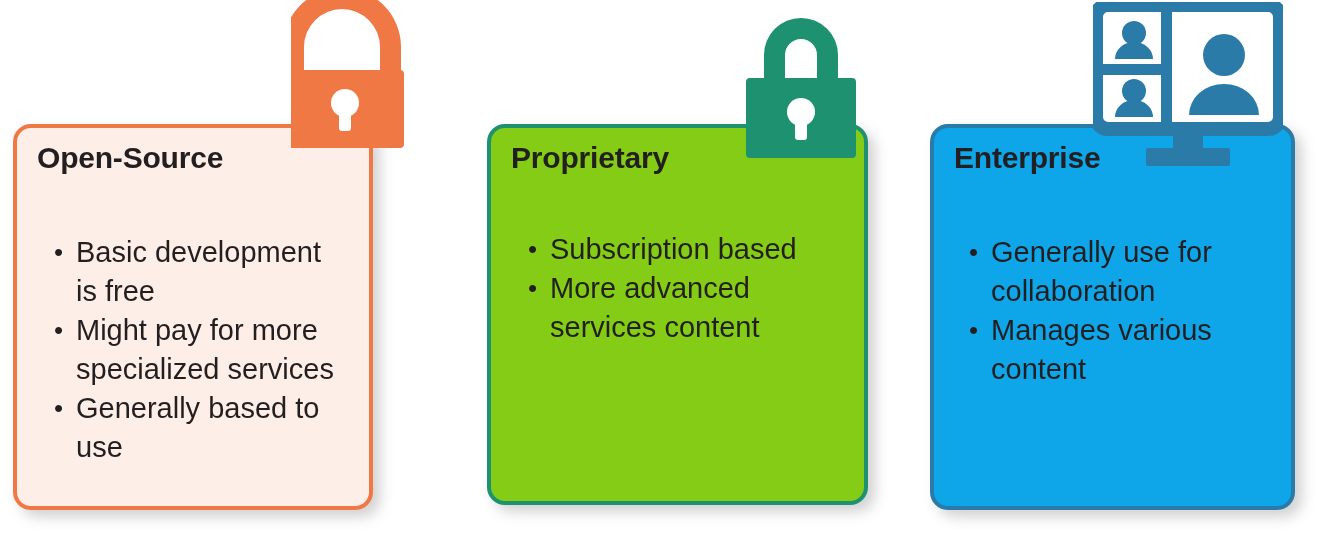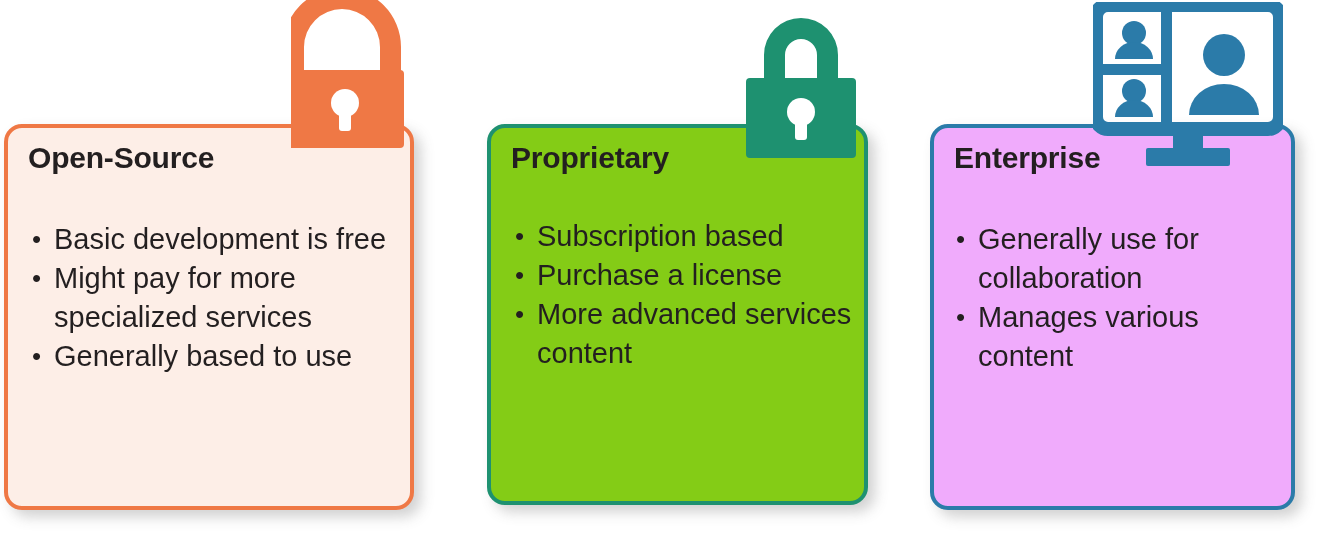--- a/index.html
+++ b/index.html
@@ -24,21 +24,21 @@
   
   .card {
     position: absolute;
     box-sizing: border-box;
     border-radius: 18px;
     border-style: solid;
     border-width: 4px;
     box-shadow: 7px 7px 13px rgba(80, 80, 80, 0.26);
   }
 
-  .card-open    { left: 4px;  top: 124px; width: 410px; height: 386px; }
+  .card-open    { left: 13px;  top: 124px; width: 360px; height: 386px; }
   .card-prop    { left: 487px; top: 124px; width: 381px; height: 381px; }
   .card-ent     { left: 930px; top: 124px; width: 365px; height: 386px; }
 
   .card-inner {
     position: relative;
     height: 100%;
     padding: 0;
   }
 
   
@@ -53,21 +53,21 @@
   .card-open .card-title { left: 20px; top: 13px; }
   .card-prop .card-title { left: 20px; top: 13px; }
   .card-ent  .card-title { left: 20px; top: 13px; }
 
   
   .bullets {
     position: absolute;
     left: 16px;
     right: 8px;
     top: 80px;
-    margin: 4px;
+    margin: 17px;
     padding: 0;
     list-style: none;
   }
   .bullet-item {
     position: relative;
     padding-left: 24px;
     font-size: 29px;
     line-height: 39px;
     color: #231f20;
     margin-bottom: 0px;
@@ -110,27 +110,26 @@
         <li class="bullet-item">Generally based to use</li>
       </ul>
     </div>
   </div>
 
   <div class="card card-prop" style="background:#84cc16; border-color:#1E9170;">
     <div class="card-inner">
       <div class="card-title">Proprietary</div>
       <ul class="bullets">
         <li class="bullet-item">Subscription based</li>
-        <li class="bullet-item">Purchase a license</li>
         <li class="bullet-item">More advanced services content</li>
       </ul>
     </div>
   </div>
 
-  <div class="card card-ent" style="background:#f0abfc; border-color:#2B7BA9;">
+  <div class="card card-ent" style="background:#0ea5e9; border-color:#2B7BA9;">
     <div class="card-inner">
       <div class="card-title">Enterprise</div>
       <ul class="bullets">
         <li class="bullet-item">Generally use for collaboration</li>
         <li class="bullet-item">Manages various content</li>
       </ul>
     </div>
   </div>
 
   <div class="icon icon-open-lock">

